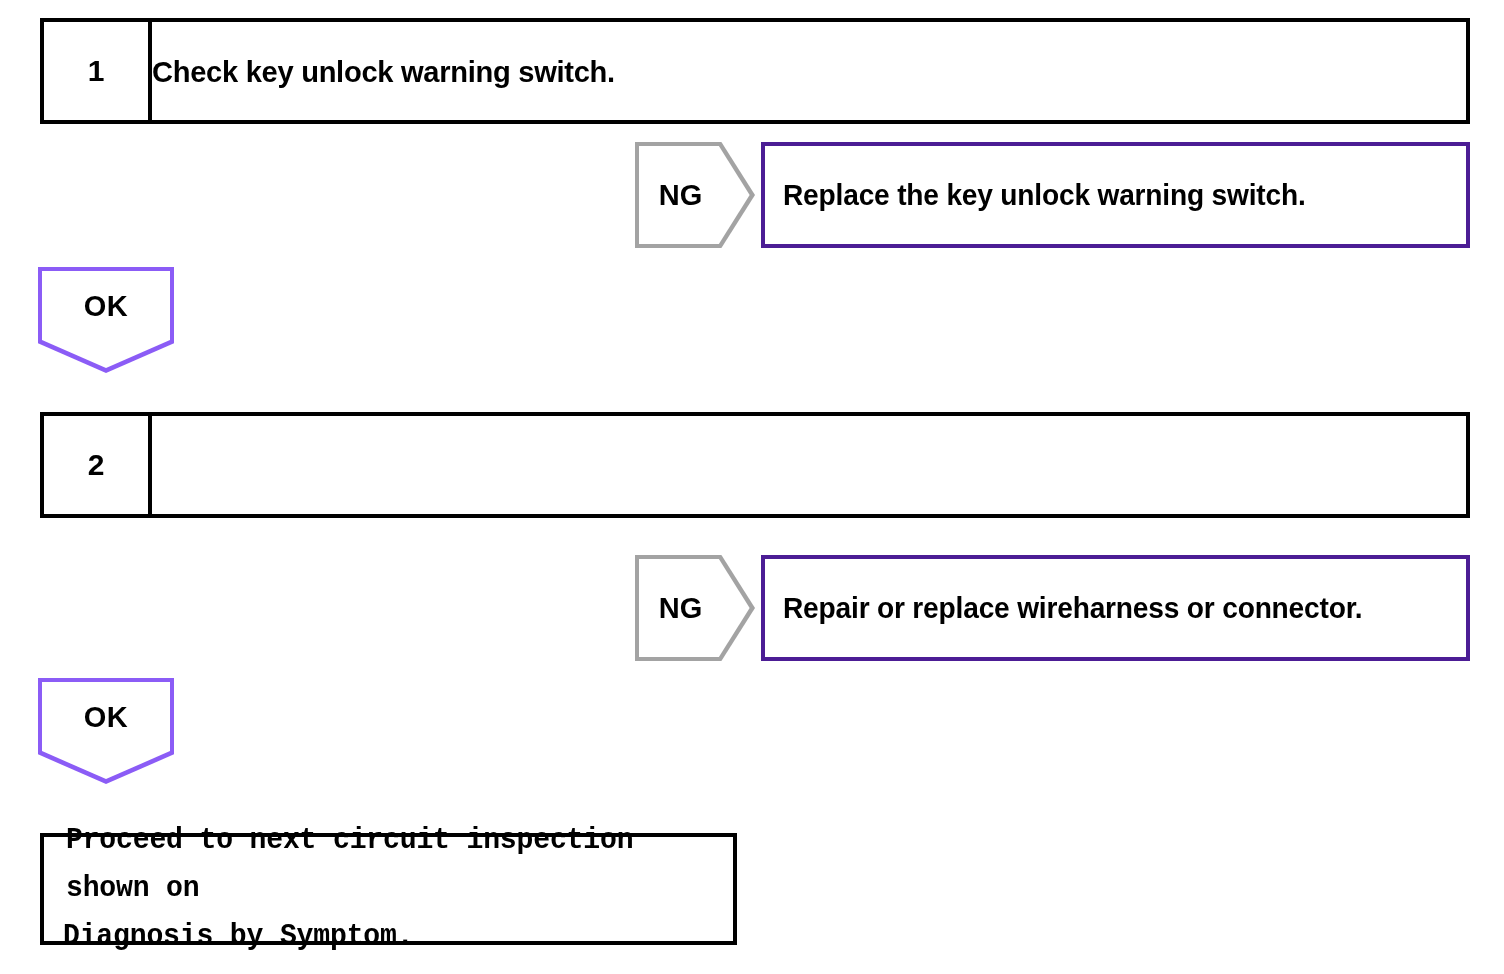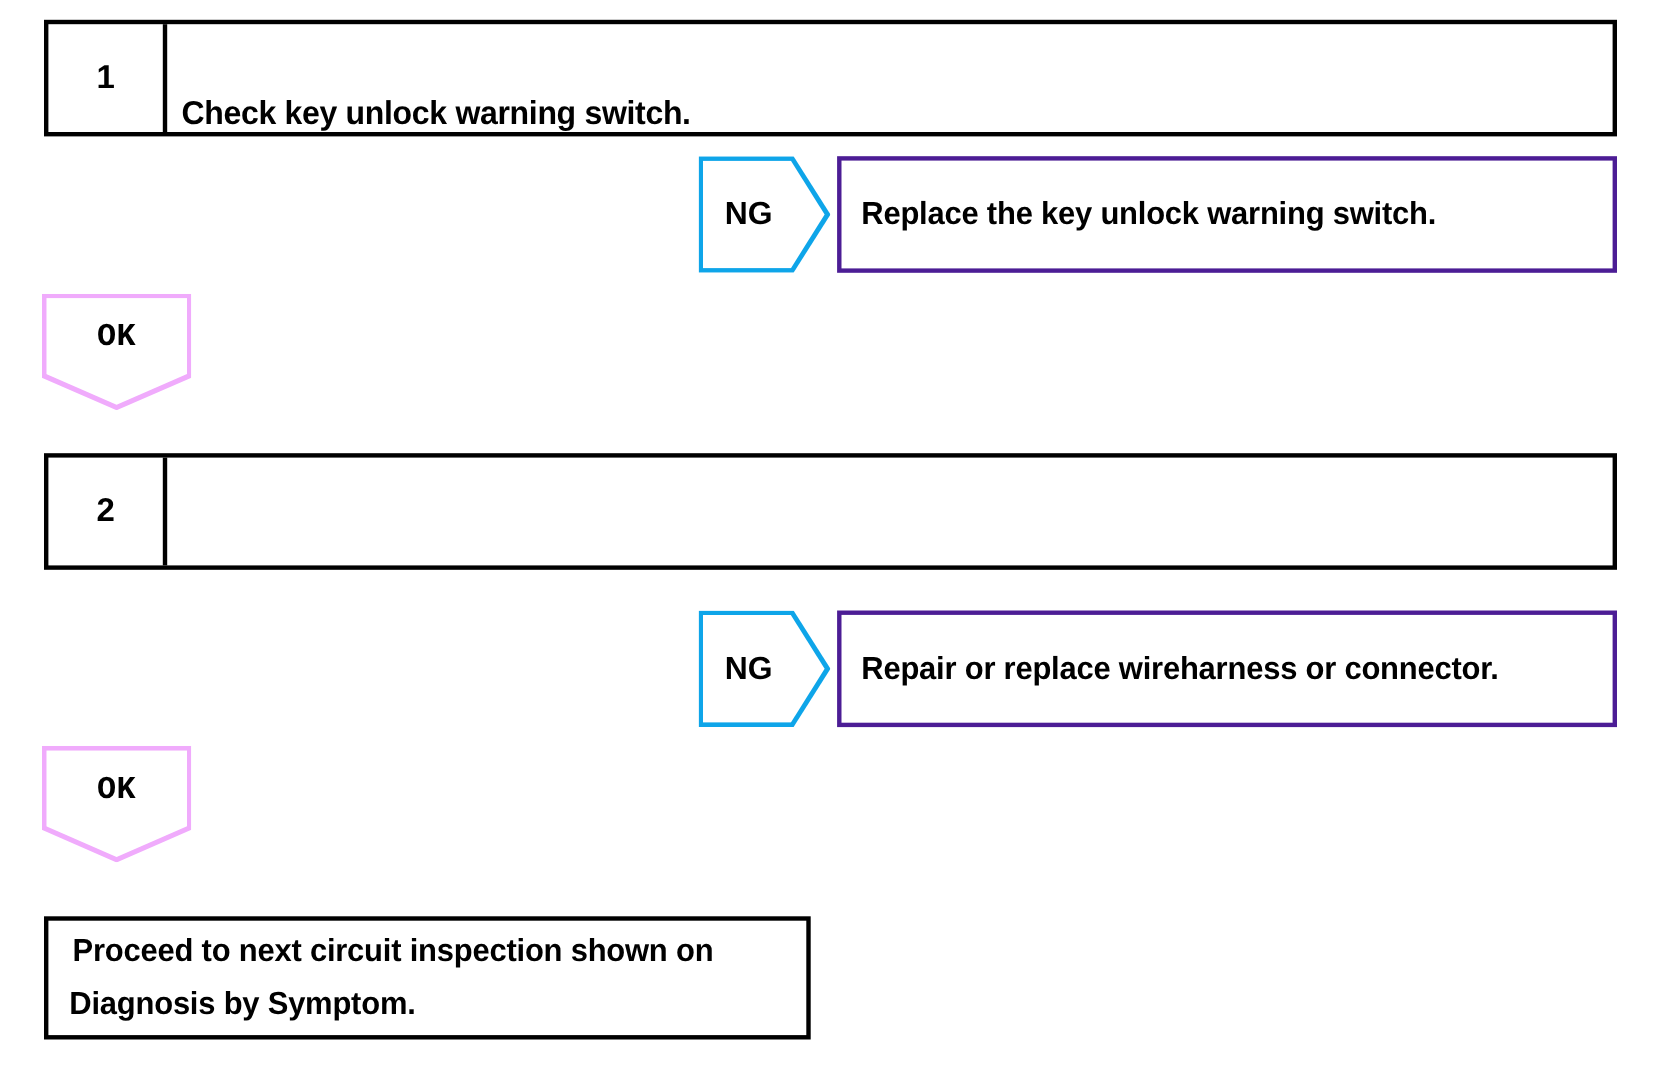--- a/index.html
+++ b/index.html
@@ -45,22 +45,21 @@
     font-size: 30px;
     font-weight: bold;
     color: #000;
     letter-spacing: 0px;
     font-stretch: condensed;
   }
 
   .step-text-cell {
     flex: 1 1 auto;
     display: flex;
-    align-items: flex-end;
-    padding-left: 13px;
+    align-items: center;
     padding-right: 10px;
   }
 
   .step-text {
     font-size: 30px;
     font-weight: bold;
     line-height: 33px;
     color: #000;
     letter-spacing: -0.3px;
     font-stretch: condensed;
@@ -86,21 +85,21 @@
     color: #000;
     letter-spacing: -0.2px;
     font-stretch: condensed;
     transform: scaleX(0.97);
     transform-origin: left center;
   }
 
   
   .ng-chevron {
     box-sizing: border-box;
-    background: #0ea5e9;
+    background: #a3a3a3;
     clip-path: polygon(0% 0%, 72% 0%, 100% 50%, 72% 100%, 0% 100%);
     display: block;
   }
   .ng-chevron-inner {
     position: absolute;
     left: 4px;
     top: 4px;
     right: 4px;
     bottom: 4px;
     background: #fff;
@@ -118,23 +117,22 @@
     font-size: 29px;
     font-weight: bold;
     color: #000;
     letter-spacing: 0px;
     font-stretch: condensed;
   }
 
   
   .ok-arrow {
     box-sizing: border-box;
-    background: #f0abfc;
+    background: #8b5cf6;
     clip-path: polygon(0% 0%, 100% 0%, 100% 72%, 50% 100%, 0% 72%);
-    font-family: Liberation Mono, monospace;
   }
   .ok-arrow-inner {
     position: absolute;
     left: 4px;
     top: 4px;
     right: 4px;
     bottom: 4px;
     background: #fff;
     clip-path: polygon(0% 0%, 100% 0%, 100% 70.5%, 50% 99%, 0% 70.5%);
   }
@@ -157,20 +155,21 @@
   
   .final-box {
     box-sizing: border-box;
     border: 4px solid #000;
     background: #fff;
     display: flex;
     flex-direction: column;
     justify-content: center;
     padding-left: 22px;
     padding-right: 10px;
+    font-family: Liberation Mono, monospace;
   }
   .final-line {
     font-size: 29px;
     font-weight: bold;
     line-height: 48px;
     color: #000;
     letter-spacing: -0.2px;
     font-stretch: condensed;
     transform: scaleX(0.97);
     transform-origin: left center;

